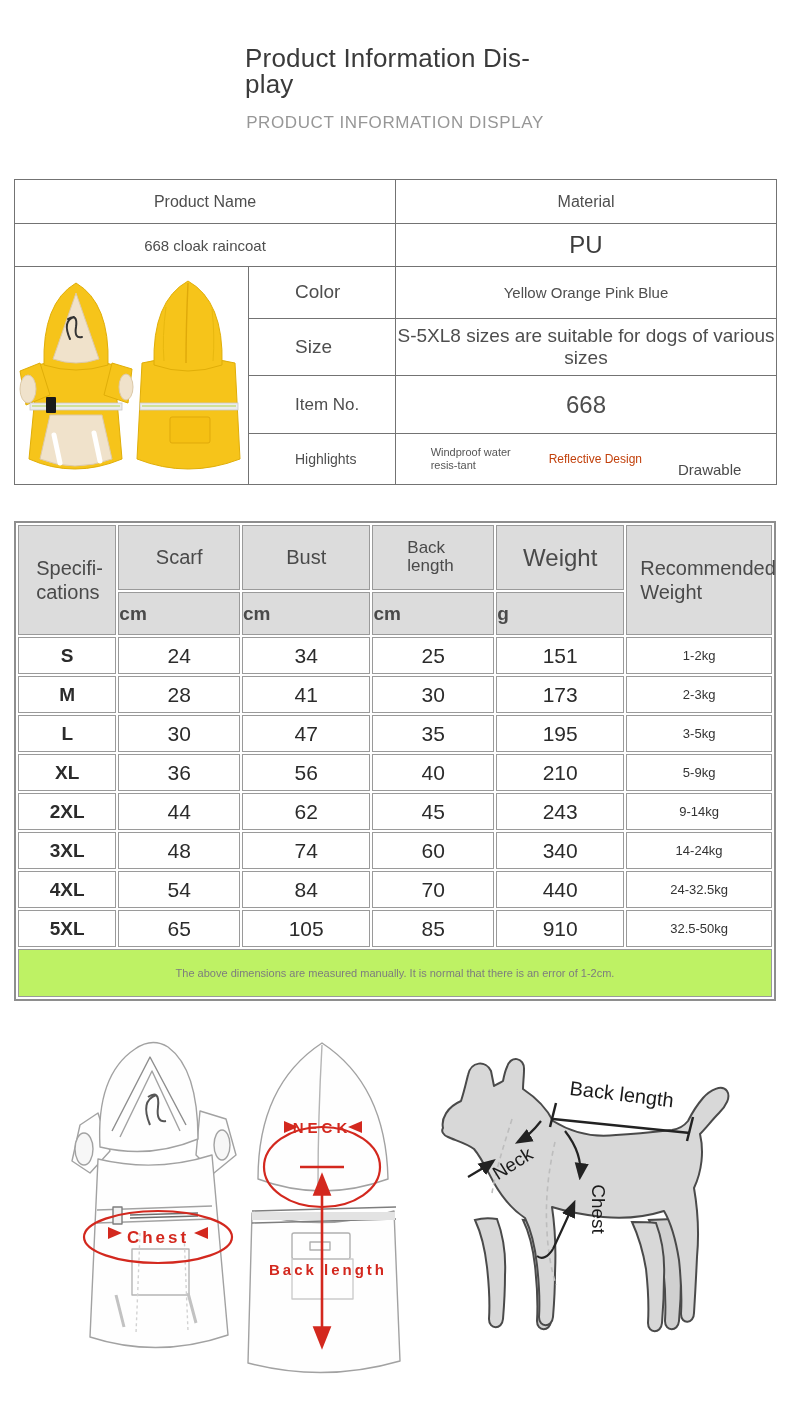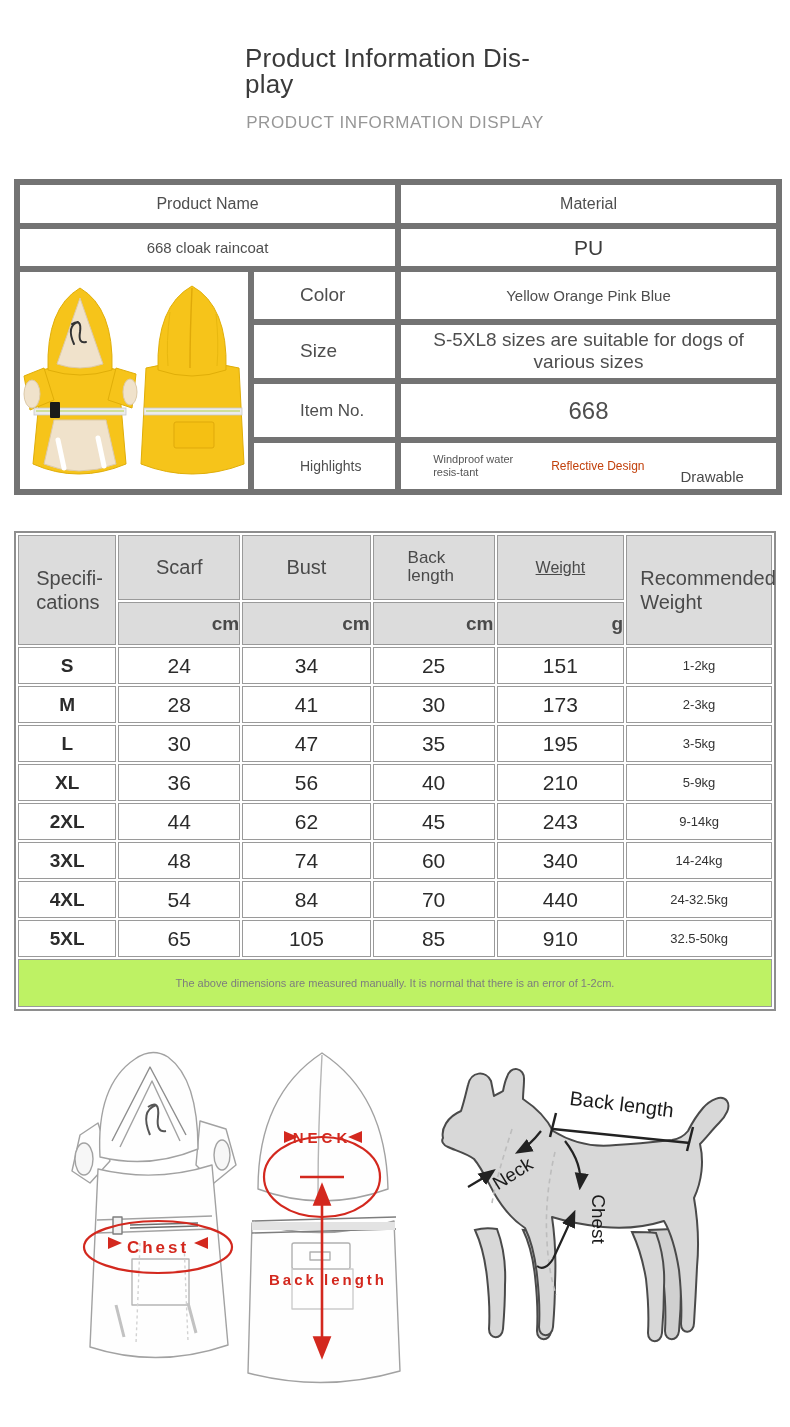--- a/index.html
+++ b/index.html
@@ -17,24 +17,24 @@
     width:790px;height:1427px;background:#fff;overflow:hidden;
     font-family:"Liberation Sans","DejaVu Sans",sans-serif;color:var(--text_dark);
   }
   
   .hd{padding-top:45px;}
   .hd-title{width:310px;margin:0 0 0 245px;font-size:26px;line-height:1.0;color:#3a3a3a;font-weight:400;letter-spacing:.2px;}
   .hd-sub{margin-top:16px;text-align:center;font-size:17px;color:var(--text_gray);letter-spacing:.6px;}
   
   table{border-collapse:collapse;}
   .info-table{width:762px;margin:46px 0 0 14px;border-collapse:collapse;table-layout:fixed;}
-  .info-table td{border:6px solid #737373;text-align:center;color:#4e4e4e;vertical-align:middle;padding:0;}
+  .info-table td{border:1px solid #737373;text-align:center;color:#4e4e4e;vertical-align:middle;padding:0;}
   .info-table .r1{height:44px;font-size:16px;}
   .info-table .r2{height:43px;font-size:15px;}
-  .info-table .r2 .big{font-size:21px;color:#3c3c3c;}
+  .info-table .r2 .big{font-size:24px;color:#3c3c3c;}
   .row-color{height:51px;}
   .row-size{height:57px;}
   .row-item{height:57px;}
   .row-high{height:50px;}
   .lbl{text-align:left !important;padding-left:46px !important;color:#666;}
   .lbl-color,.lbl-size{font-size:19px;}
   .lbl-item{font-size:17px;}
   .lbl-high{font-size:14px;}
   .val-color{font-size:15px;}
   .val-size{font-size:19px;}
@@ -51,24 +51,24 @@
   .size-table .hcell{background:var(--table_header_bg);color:#4a4a4a;}
   .th-spec{width:99px;font-size:15px;text-align:left;padding-left:10px;line-height:1.2;}
   .th-spec span{display:inline-block;width:62px;}
   .col-scarf{width:123px;}
   .col-bust{width:130px;}
   .col-back{width:123px;}
   .col-weight{width:129px;}
   .col-rec{width:146px;}
   .hrow1 td{height:65px;font-size:20px;text-align:center;}
   .hrow1 .th-back span{display:inline-block;width:52px;text-align:left;font-size:17px;line-height:1.1;}
-  .hrow1 .th-weight{font-size:16px;text-decoration:underline;}
+  .hrow1 .th-weight{font-size:24px;}
   .th-rec{font-size:15px;text-align:left !important;padding-left:13px !important;line-height:1.2;}
   .th-rec span{display:inline-block;width:118px;}
-  .hrow2 td{height:43px;font-size:19px;font-weight:bold;color:#2e2e2e;text-align:right;}
+  .hrow2 td{height:43px;font-size:19px;font-weight:bold;color:#2e2e2e;text-align:left;}
   .drow td{height:37px;background:#fff;text-align:center;}
   .drow .sz{font-weight:bold;font-size:19px;color:#2b2b2b;}
   .drow .num{font-size:21px;color:#2b2b2b;}
   .drow .rec{font-size:13px;color:#333;}
   .note-row td{height:48px;text-align:center;font-size:11px;color:#7d7d7d;background:#bef264;}
   
   .diagrams{margin-top:26px;}
   svg text{font-family:"Liberation Sans","DejaVu Sans",sans-serif;}
 </style>
 </head>

